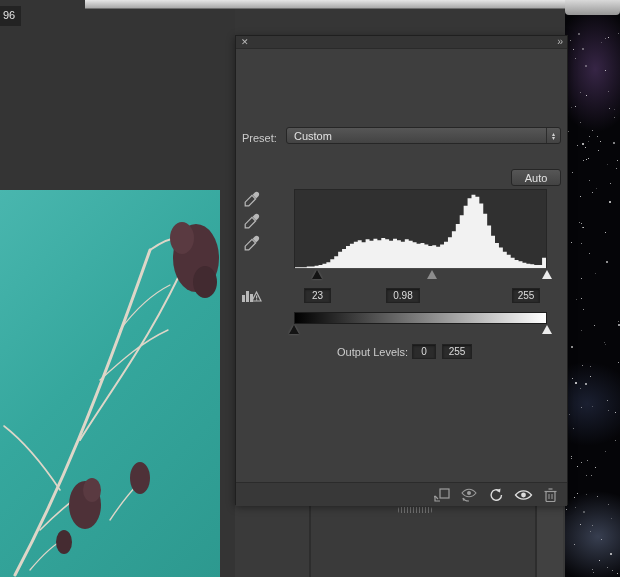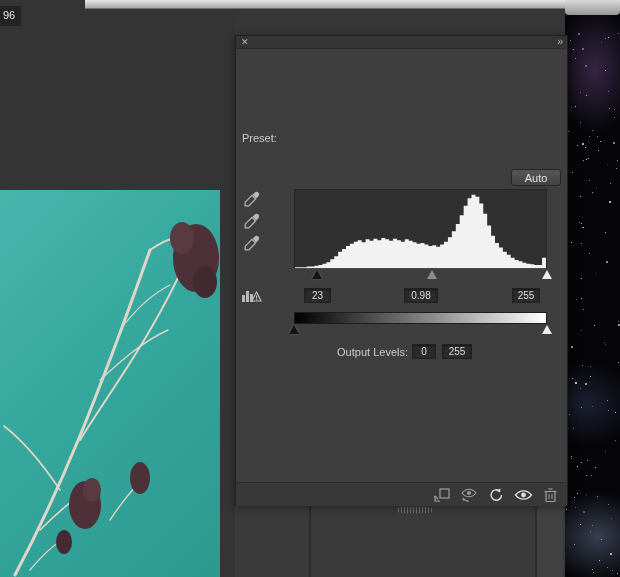--- a/index.html
+++ b/index.html
@@ -272,20 +272,27 @@
       <span class="close-btn">✕</span>
       <span class="collapse-btn">››</span>
     </div>
 
 
     <div class="content">
 
 
       <div class="preset-row">
         <span class="row-label">Preset:</span>
+        <div class="dropdown preset-dd">
+          <span>Custom</span>
+          <span class="stepper">
+            <span>▴</span>
+              <span>▾</span>
+          </span>
+        </div>
       </div>
 
       <div class="channel-row">
         <div class="auto-btn">Auto</div>
       </div>
 
       <span class="dropper" style="top:124px">
         <svg width="16" height="16" viewBox="0 0 16 16">
             <path d="M10.8 1.6c1.1-1 2.6-1 3.6 0s1 2.5 0 3.6L12.2 7.4 8.6 3.8z" fill="currentColor"></path>
             <path d="M8 4.4 11.6 8 4.8 14.8H1.2V11.2z" fill="none" stroke="currentColor" stroke-width="1.2"></path>
@@ -323,21 +330,21 @@
               <rect x="5" y="5" width="3" height="11"></rect>
               <rect x="9" y="8" width="3" height="8"></rect>
             </g>
             <path d="M15.5 6 20 15h-9z" fill="none" stroke="currentColor" stroke-width="1.2"></path>
             <rect x="15" y="9.5" width="1.2" height="3" fill="currentColor"></rect>
             <rect x="15" y="13.3" width="1.2" height="1.2" fill="currentColor"></rect>
           </svg>
       </span>
       <div class="values-row">
         <div class="val-box" style="left:10px; width:27px">23</div>
-        <div class="val-box" style="left:110px; width:34px">0.98</div>
+        <div class="val-box" style="left:92px; width:34px">0.98</div>
         <div class="val-box" style="left:218px; width:28px">255</div>
       </div>
 
       <div class="out-gradient"></div>
       <div class="out-track">
         <span class="tri tri-black" style="left: 0%;"></span>
         <span class="tri tri-white" style="left: 100%;"></span>
       </div>
 
       <div class="out-row">

